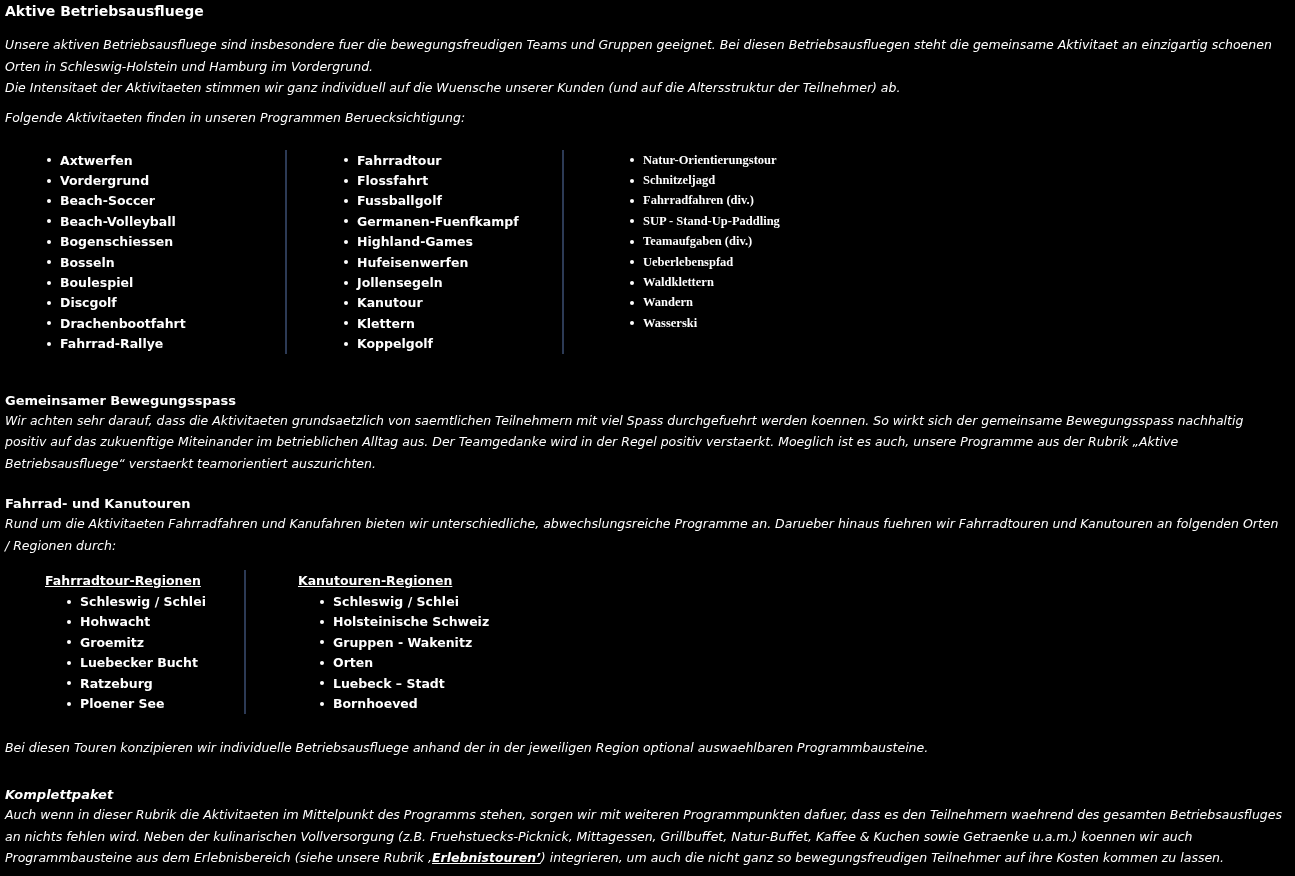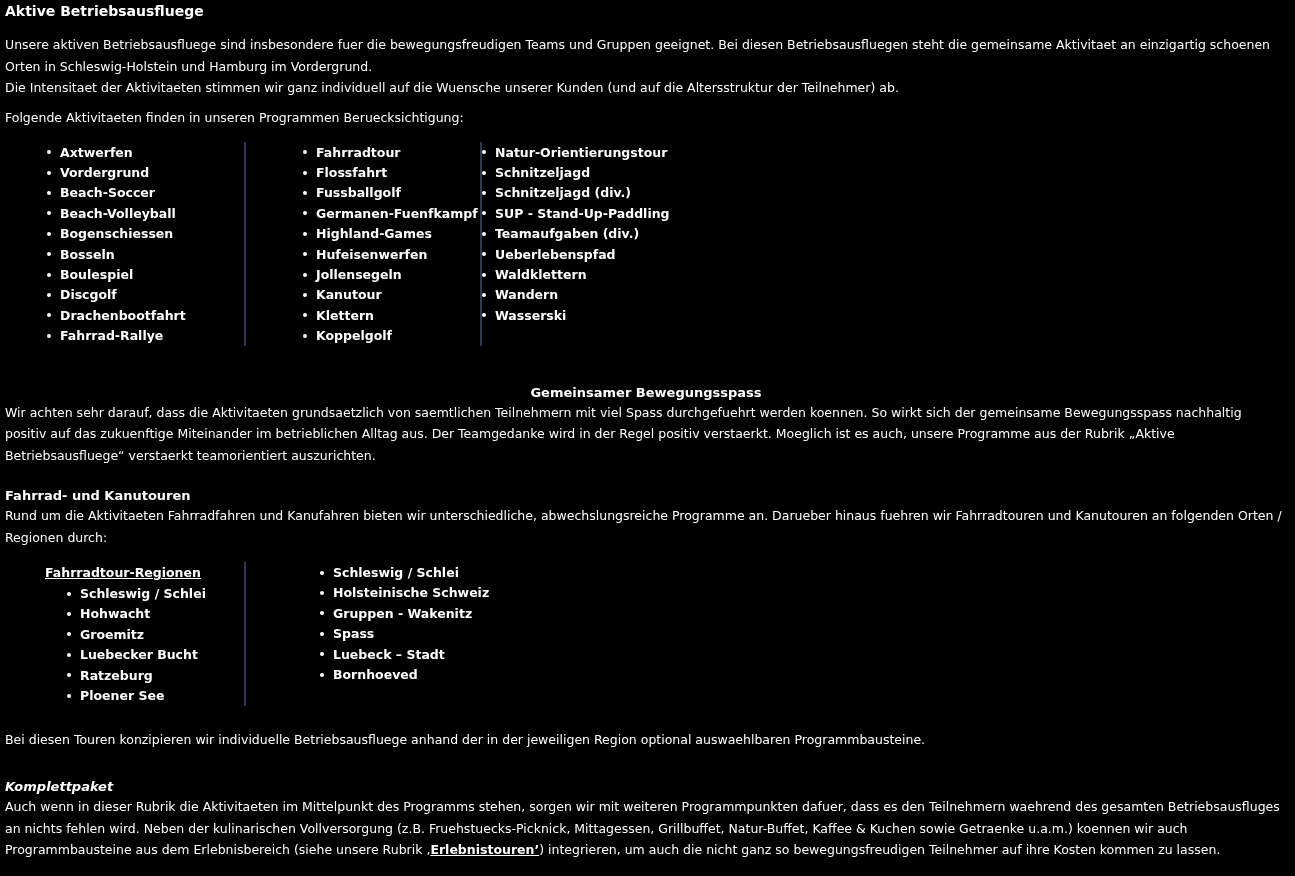--- a/index.html
+++ b/index.html
@@ -12,38 +12,38 @@
     width:1295px;height:876px;overflow:hidden;
     background:var(--bg);color:var(--fg);
     font-family:"DejaVu Sans","Liberation Sans",sans-serif;
     font-size:12.5px;
   }
   .page{padding:2px 8px 0 5px;}
 
   h1.page-title{
     margin:0;font-size:14px;line-height:18px;font-weight:bold;white-space:nowrap;
   }
-  p{margin:0;line-height:21.5px;max-width:1280px;}
+  p{margin:0;line-height:21.5px;max-width:1280px;font-style:italic;}
   .mt-intro{margin-top:14px;}
   .mt-folgende{margin-top:8px;}
 
   .sec-heading{
     margin:0;font-size:13px;font-weight:bold;line-height:18px;white-space:nowrap;
   }
-  .h-bewegung{margin-top:38px;text-align:center;}
+  .h-bewegung{margin-top:38px;}
   .h-fahrrad{margin-top:21px;}
   .h-komplett{margin-top:28px;font-style:italic;}
   .mt-note{margin-top:23px;}
 
   
-  .activities{display:flex;margin-top:14px;}
+  .activities{display:flex;margin-top:22px;gap:41px;}
   .acol{box-sizing:border-box;}
   .acol-1{width:239px;padding-left:42px;}
   .acol-2{width:236px;padding-left:57px;border-left:2px solid var(--divider);}
-  .acol-3{flex:1;border-left:2px solid var(--divider);}
+  .acol-3{flex:1;padding-left:66px;border-left:2px solid var(--divider);font-family:Liberation Serif, serif;}
 
   .item{display:flex;align-items:center;height:20.4px;font-weight:bold;}
   .dot{width:4px;height:4px;border-radius:50%;background:var(--fg);margin-right:9px;flex:0 0 auto;}
   .item-text{white-space:nowrap;}
 
   
   .regions{display:flex;margin-top:14px;}
   .rcol{box-sizing:border-box;}
   .rcol-1{width:239px;padding-left:40px;}
   .rcol-2{width:430px;padding-left:52px;border-left:2px solid var(--divider);}
@@ -176,21 +176,21 @@
           <span class="item-text">Natur-Orientierungstour</span>
         </div>
 
         <div class="item">
           <span class="dot"></span>
           <span class="item-text">Schnitzeljagd</span>
         </div>
 
         <div class="item">
           <span class="dot"></span>
-          <span class="item-text">Schnitzeljagd (div.)</span>
+          <span class="item-text">Fahrradfahren (div.)</span>
         </div>
 
         <div class="item">
           <span class="dot"></span>
           <span class="item-text">SUP - Stand-Up-Paddling</span>
         </div>
 
         <div class="item">
           <span class="dot"></span>
           <span class="item-text">Teamaufgaben (div.)</span>
@@ -255,40 +255,41 @@
             <span class="item-text">Ratzeburg</span>
           </div>
 
           <div class="item">
             <span class="dot"></span>
             <span class="item-text">Ploener See</span>
           </div>
         </div>
     </div>
     <div class="rcol rcol-2">
+      <div class="rhead">Kanutouren-Regionen</div>
       <div>
 
           <div class="item">
             <span class="dot"></span>
             <span class="item-text">Schleswig / Schlei</span>
           </div>
 
           <div class="item">
             <span class="dot"></span>
             <span class="item-text">Holsteinische Schweiz</span>
           </div>
 
           <div class="item">
             <span class="dot"></span>
             <span class="item-text">Gruppen - Wakenitz</span>
           </div>
 
           <div class="item">
             <span class="dot"></span>
-            <span class="item-text">Spass</span>
+            <span class="item-text">Orten</span>
           </div>
 
           <div class="item">
             <span class="dot"></span>
             <span class="item-text">Luebeck – Stadt</span>
           </div>
 
           <div class="item">
             <span class="dot"></span>
             <span class="item-text">Bornhoeved</span>

